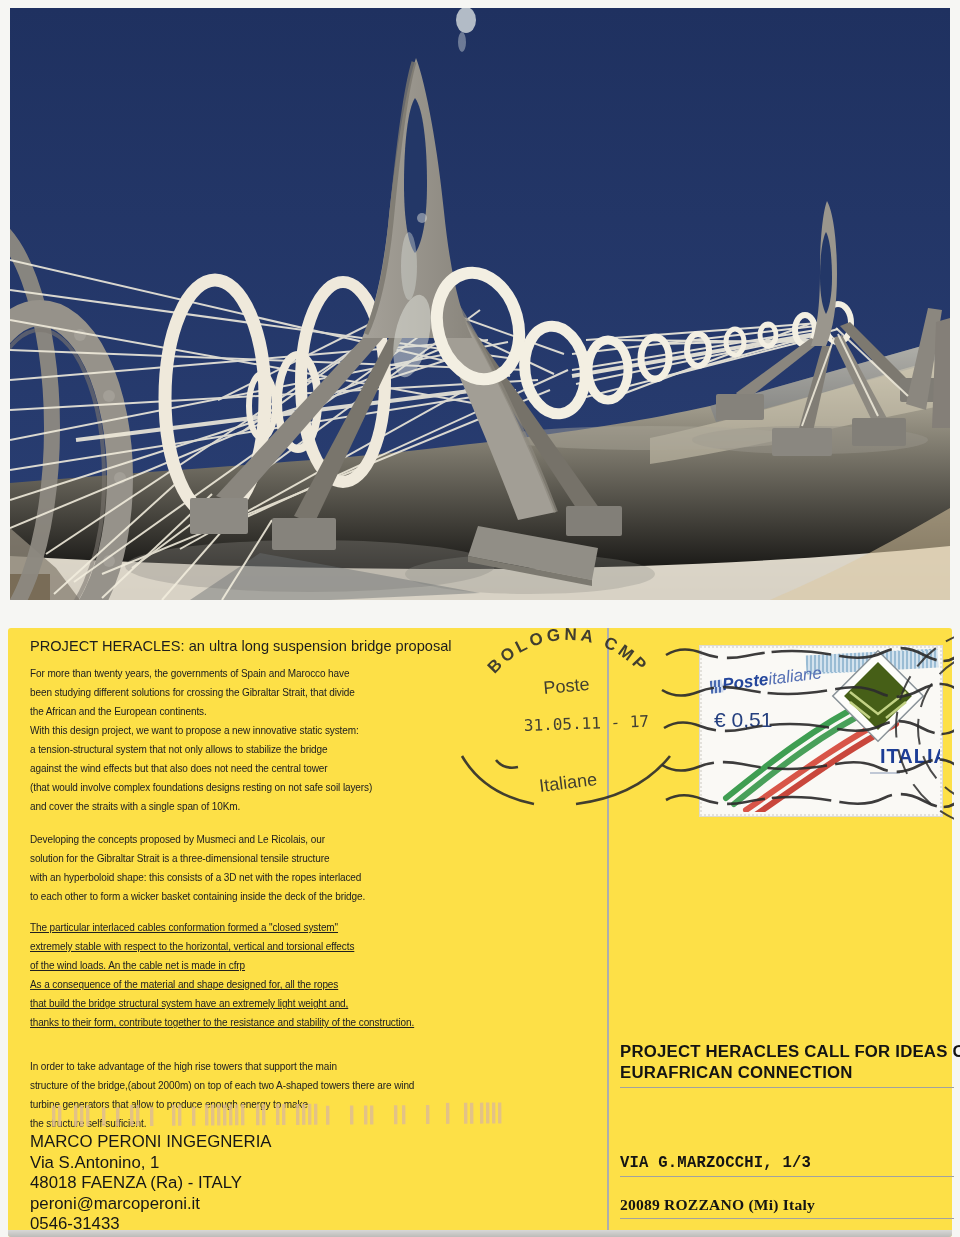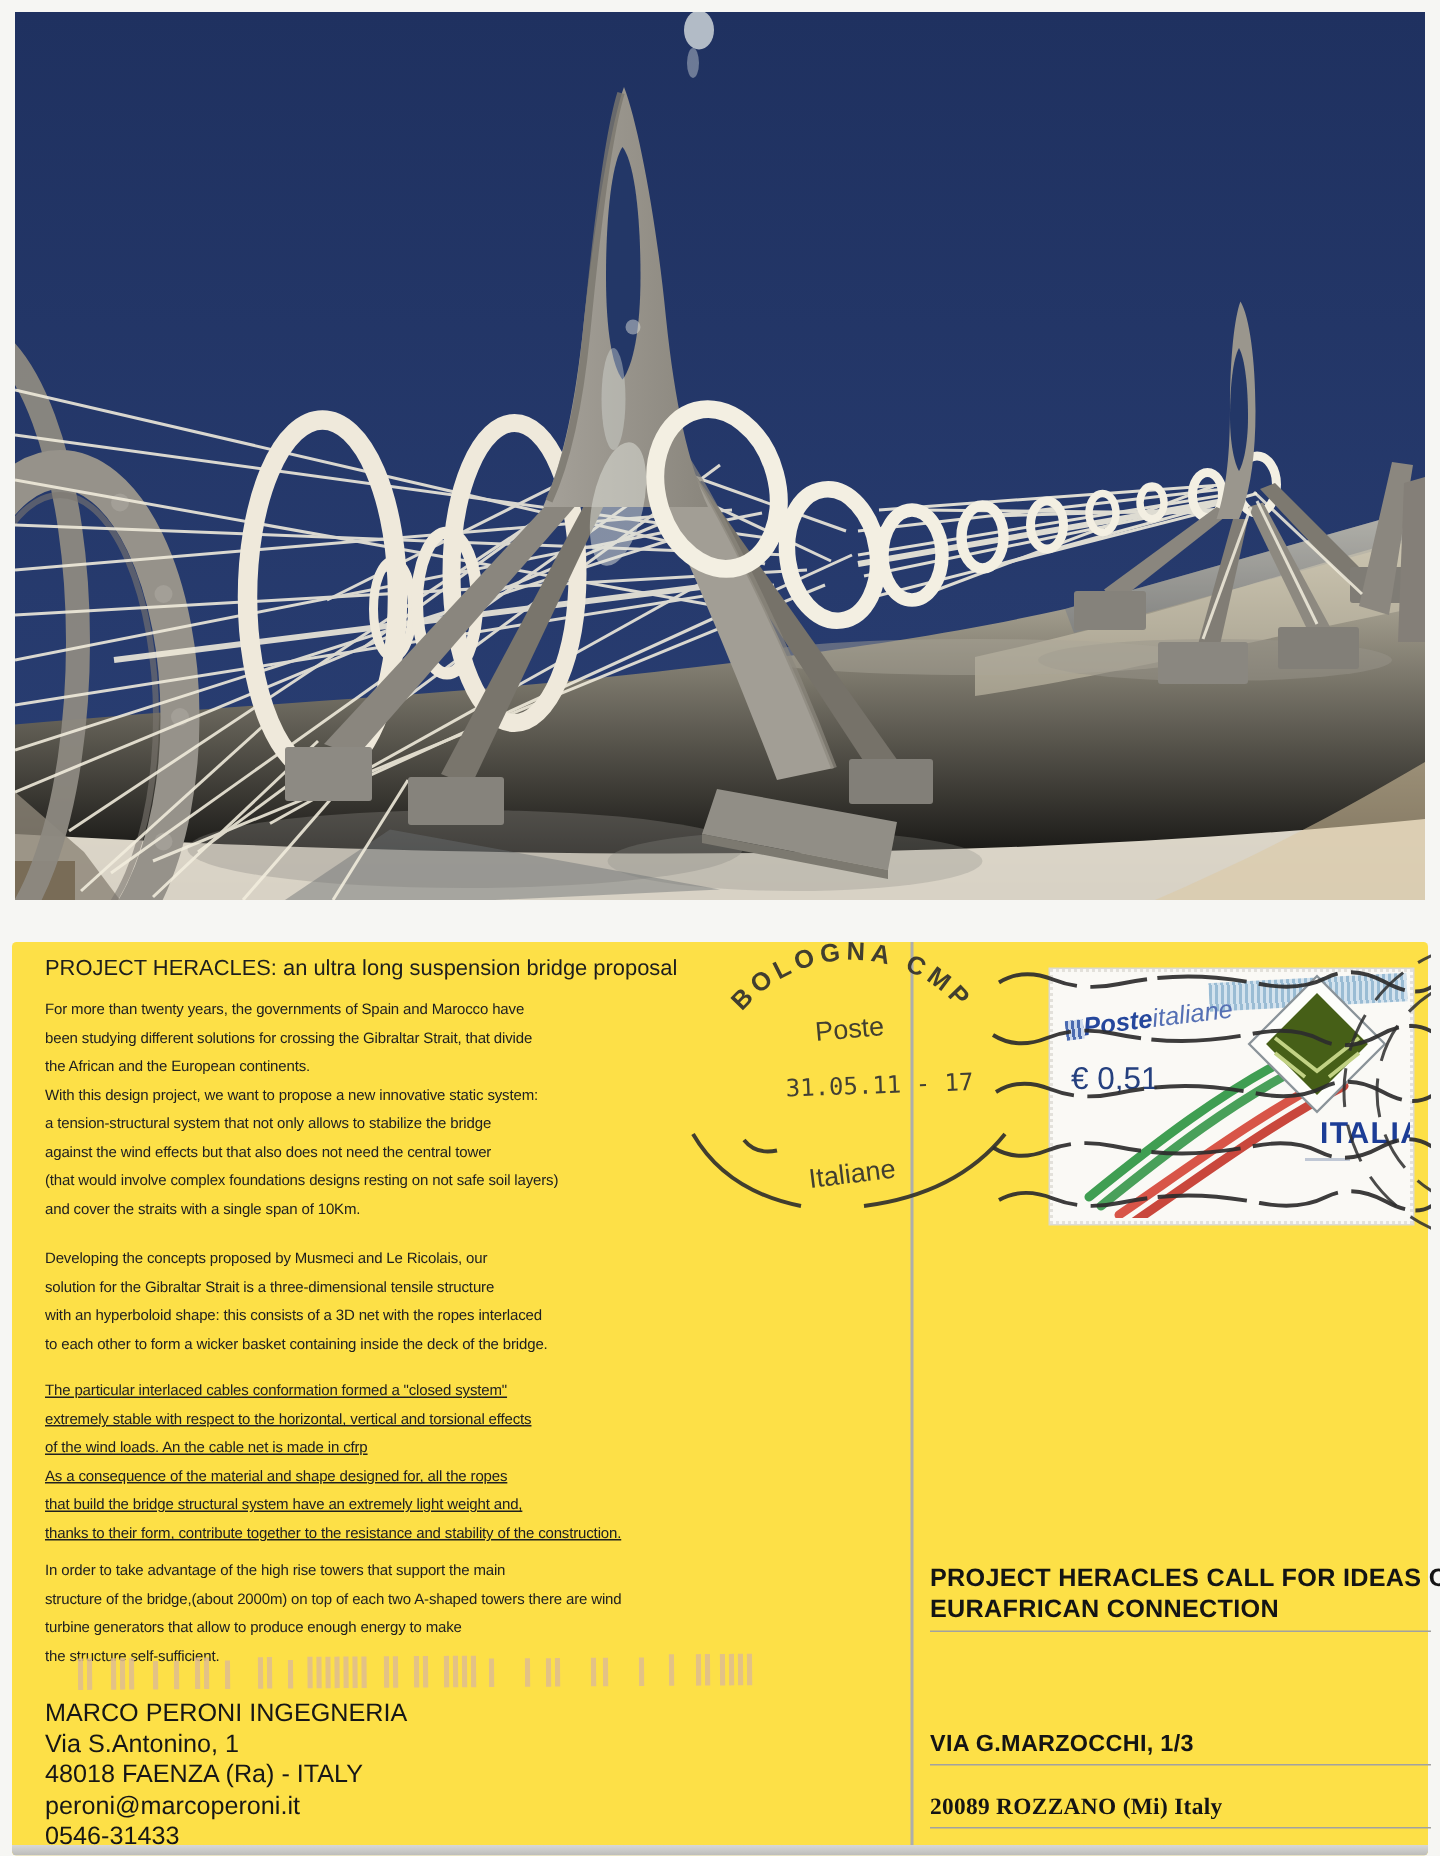--- a/index.html
+++ b/index.html
@@ -18,33 +18,33 @@
     background:#fde047;border-radius:3px;
   }
   .card .edge-shadow{position:absolute;left:0;right:0;bottom:0;height:7px;
     background:linear-gradient(#d8d8d6,#bcbcba);border-radius:0 0 3px 3px;}
   .msg{position:absolute;color:#1d1d1d;}
   .msg-title{left:22px;top:10px;font-size:14.6px;}
   .para{white-space:pre;font-size:10px;line-height:19px;letter-spacing:-0.1px;color:#202020;}
   .p1{left:22px;top:36px;}
   .p2{left:22px;top:202px;}
   .p3{left:22px;top:290px;text-decoration:underline;}
-  .p4{left:22px;top:410px;}
+  .p4{left:22px;top:429px;}
   .sender{left:22px;top:504px;font-size:16.8px;line-height:20.5px;white-space:pre;color:#161616;}
   .divider{position:absolute;left:599px;top:0;width:2px;height:602px;background:#aeaeac;}
   
   .barcode{position:absolute;left:42px;top:474px;}
   
   .field{position:absolute;left:612px;width:334px;border-bottom:1.6px solid #a2a2a0;
     color:#141414;padding-bottom:4px;}
   .field .txt{font-size:15.6px;font-weight:700;letter-spacing:.2px;}
   .recipient-heading{top:413px;}
   .recipient-heading .txt{font-size:16.8px;line-height:21px;white-space:pre;}
   .recipient-l1{top:482px;}
-  .recipient-l2{top:526px;}
+  .recipient-l2{top:526px;font-family:Liberation Mono, monospace;}
   .recipient-l3{top:568px;font-family:Liberation Serif, serif;}
   
   .stamp{
     position:absolute;left:692px;top:18px;width:238px;height:166px;
     background:#faf9f5;overflow:hidden;
     box-shadow:0 0 0 1px #dcdad4;
     border:2px dotted #e3e1db;
   }
   .stamp .band{position:absolute;left:104px;top:4px;width:132px;height:19px;z-index:1;
     background:repeating-linear-gradient(90deg,#9abcd4 0 2px,#d4e3ee 2px 4px);

